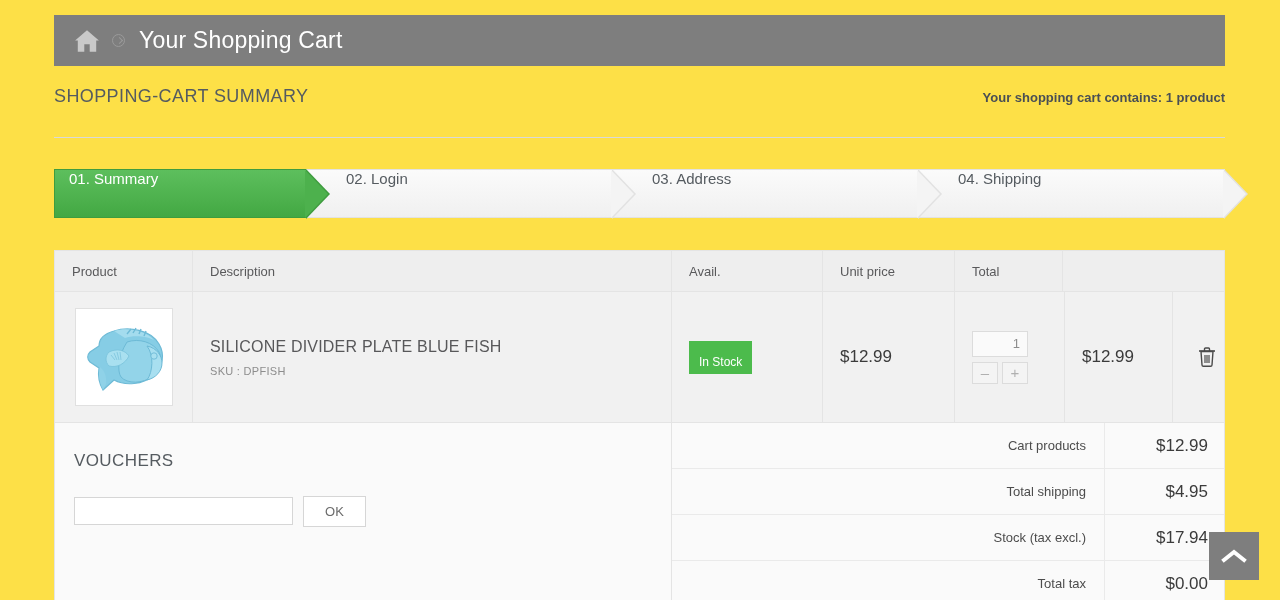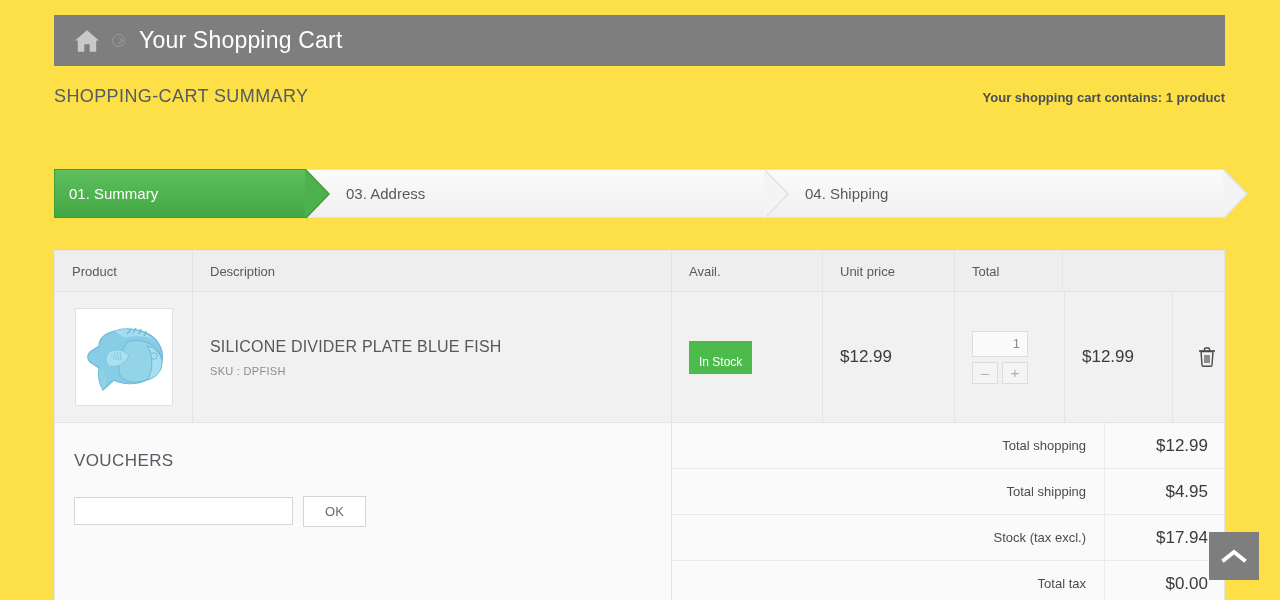--- a/index.html
+++ b/index.html
@@ -113,21 +113,20 @@
     display: flex;
   }
   .step {
     position: relative;
     flex: 1 1 0;
     height: 49px;
     background: linear-gradient(to bottom, #fbfbfb 0%, #f0f0f0 100%);
     border-top: 1px solid #e2e2e2;
     border-bottom: 1px solid #e2e2e2;
     display: flex;
-    align-items: center;
     padding-left: 40px;
     font-size: 15px;
     color: #555b60;
   }
   .step:first-child { border-left: 1px solid #e2e2e2; padding-left: 14px; }
   .step:last-child  { border-right: 1px solid #e2e2e2; }
   .step .arrow-out {
     position: absolute;
     right: -24px;
     top: -1px;
@@ -384,20 +383,25 @@
 
   <div class="summary-row">
     <span class="summary-title">SHOPPING-CART SUMMARY</span>
     <span class="summary-count">Your shopping cart contains: 1 product</span>
   </div>
   <div class="divider"></div>
 
   <div class="steps">
     <div class="step current">
       <span class="step-label">01. Summary</span>
+      <span class="arrow-out"></span>
+      <span class="arrow-in"></span>
+    </div>
+    <div class="step">
+      <span class="step-label">02. Login</span>
       <span class="arrow-out"></span>
       <span class="arrow-in"></span>
     </div>
     <div class="step">
       <span class="step-label">03. Address</span>
       <span class="arrow-out"></span>
       <span class="arrow-in"></span>
     </div>
     <div class="step">
       <span class="step-label">04. Shipping</span>
@@ -477,21 +481,21 @@
       <div class="vouchers">
         <h3>VOUCHERS</h3>
         <div class="voucher-form">
           <input class="voucher-input" type="text" placeholder="" style="">
           <button class="voucher-ok">OK</button>
         </div>
       </div>
 
       <div class="totals">
         <div class="total-row">
-          <div class="total-label">Total shopping</div>
+          <div class="total-label">Cart products</div>
           <div class="total-value">$12.99</div>
         </div>
         <div class="total-row">
           <div class="total-label">Total shipping</div>
           <div class="total-value">$4.95</div>
         </div>
         <div class="total-row">
           <div class="total-label">Stock (tax excl.)</div>
           <div class="total-value">$17.94</div>
         </div>

